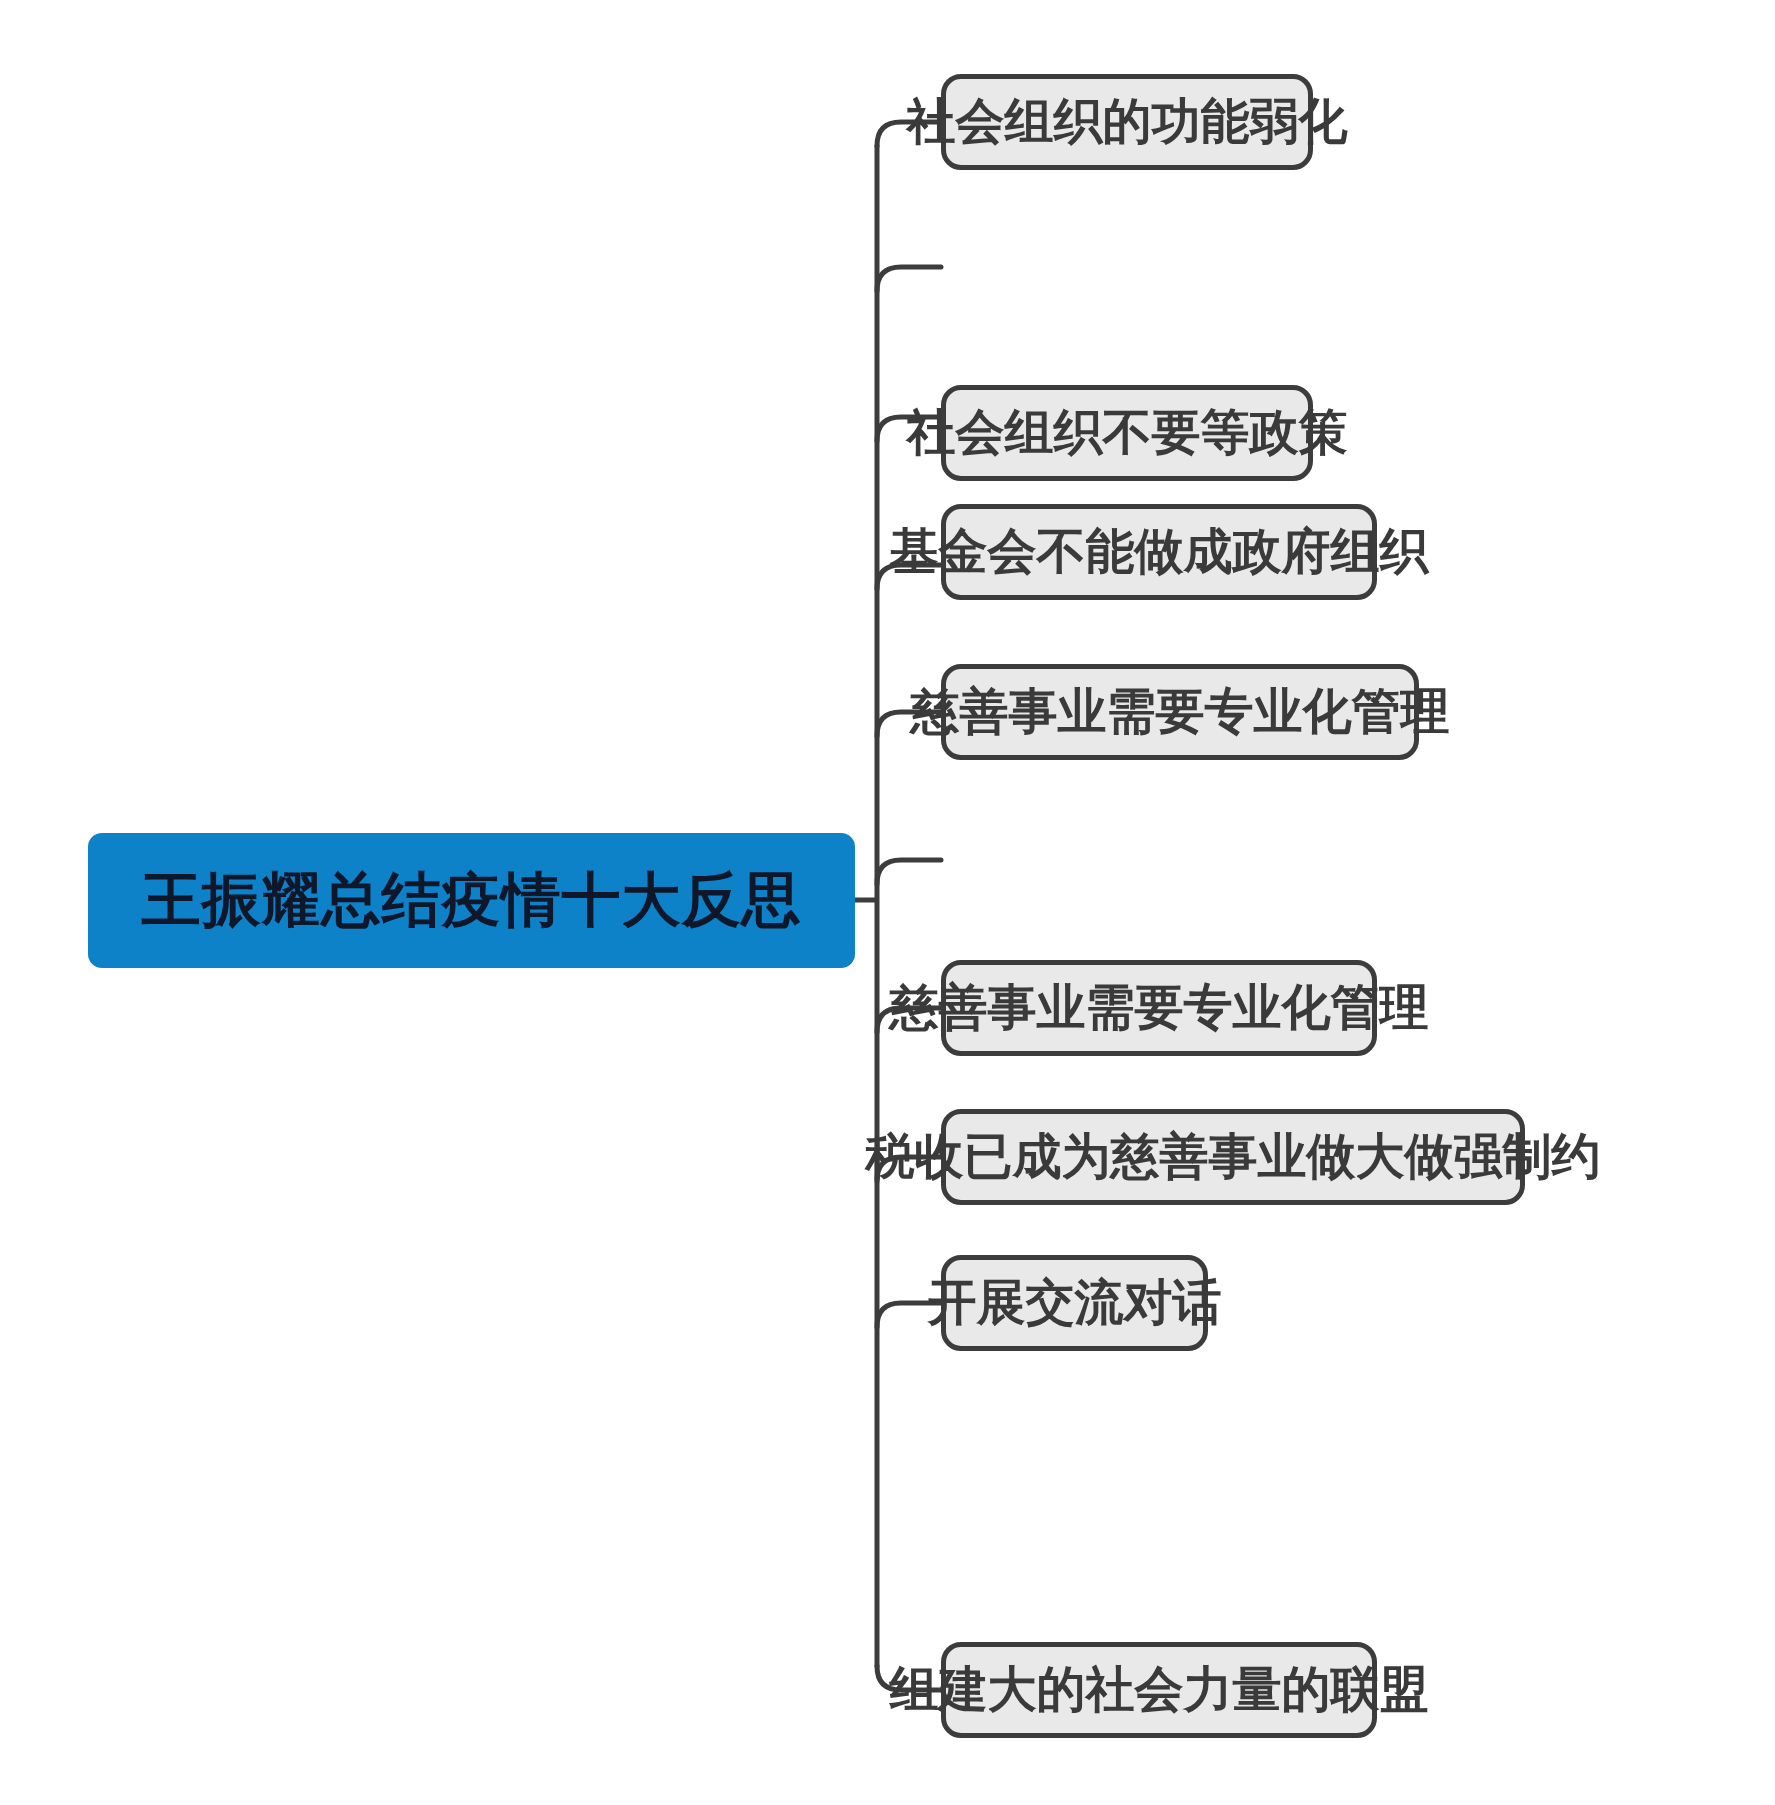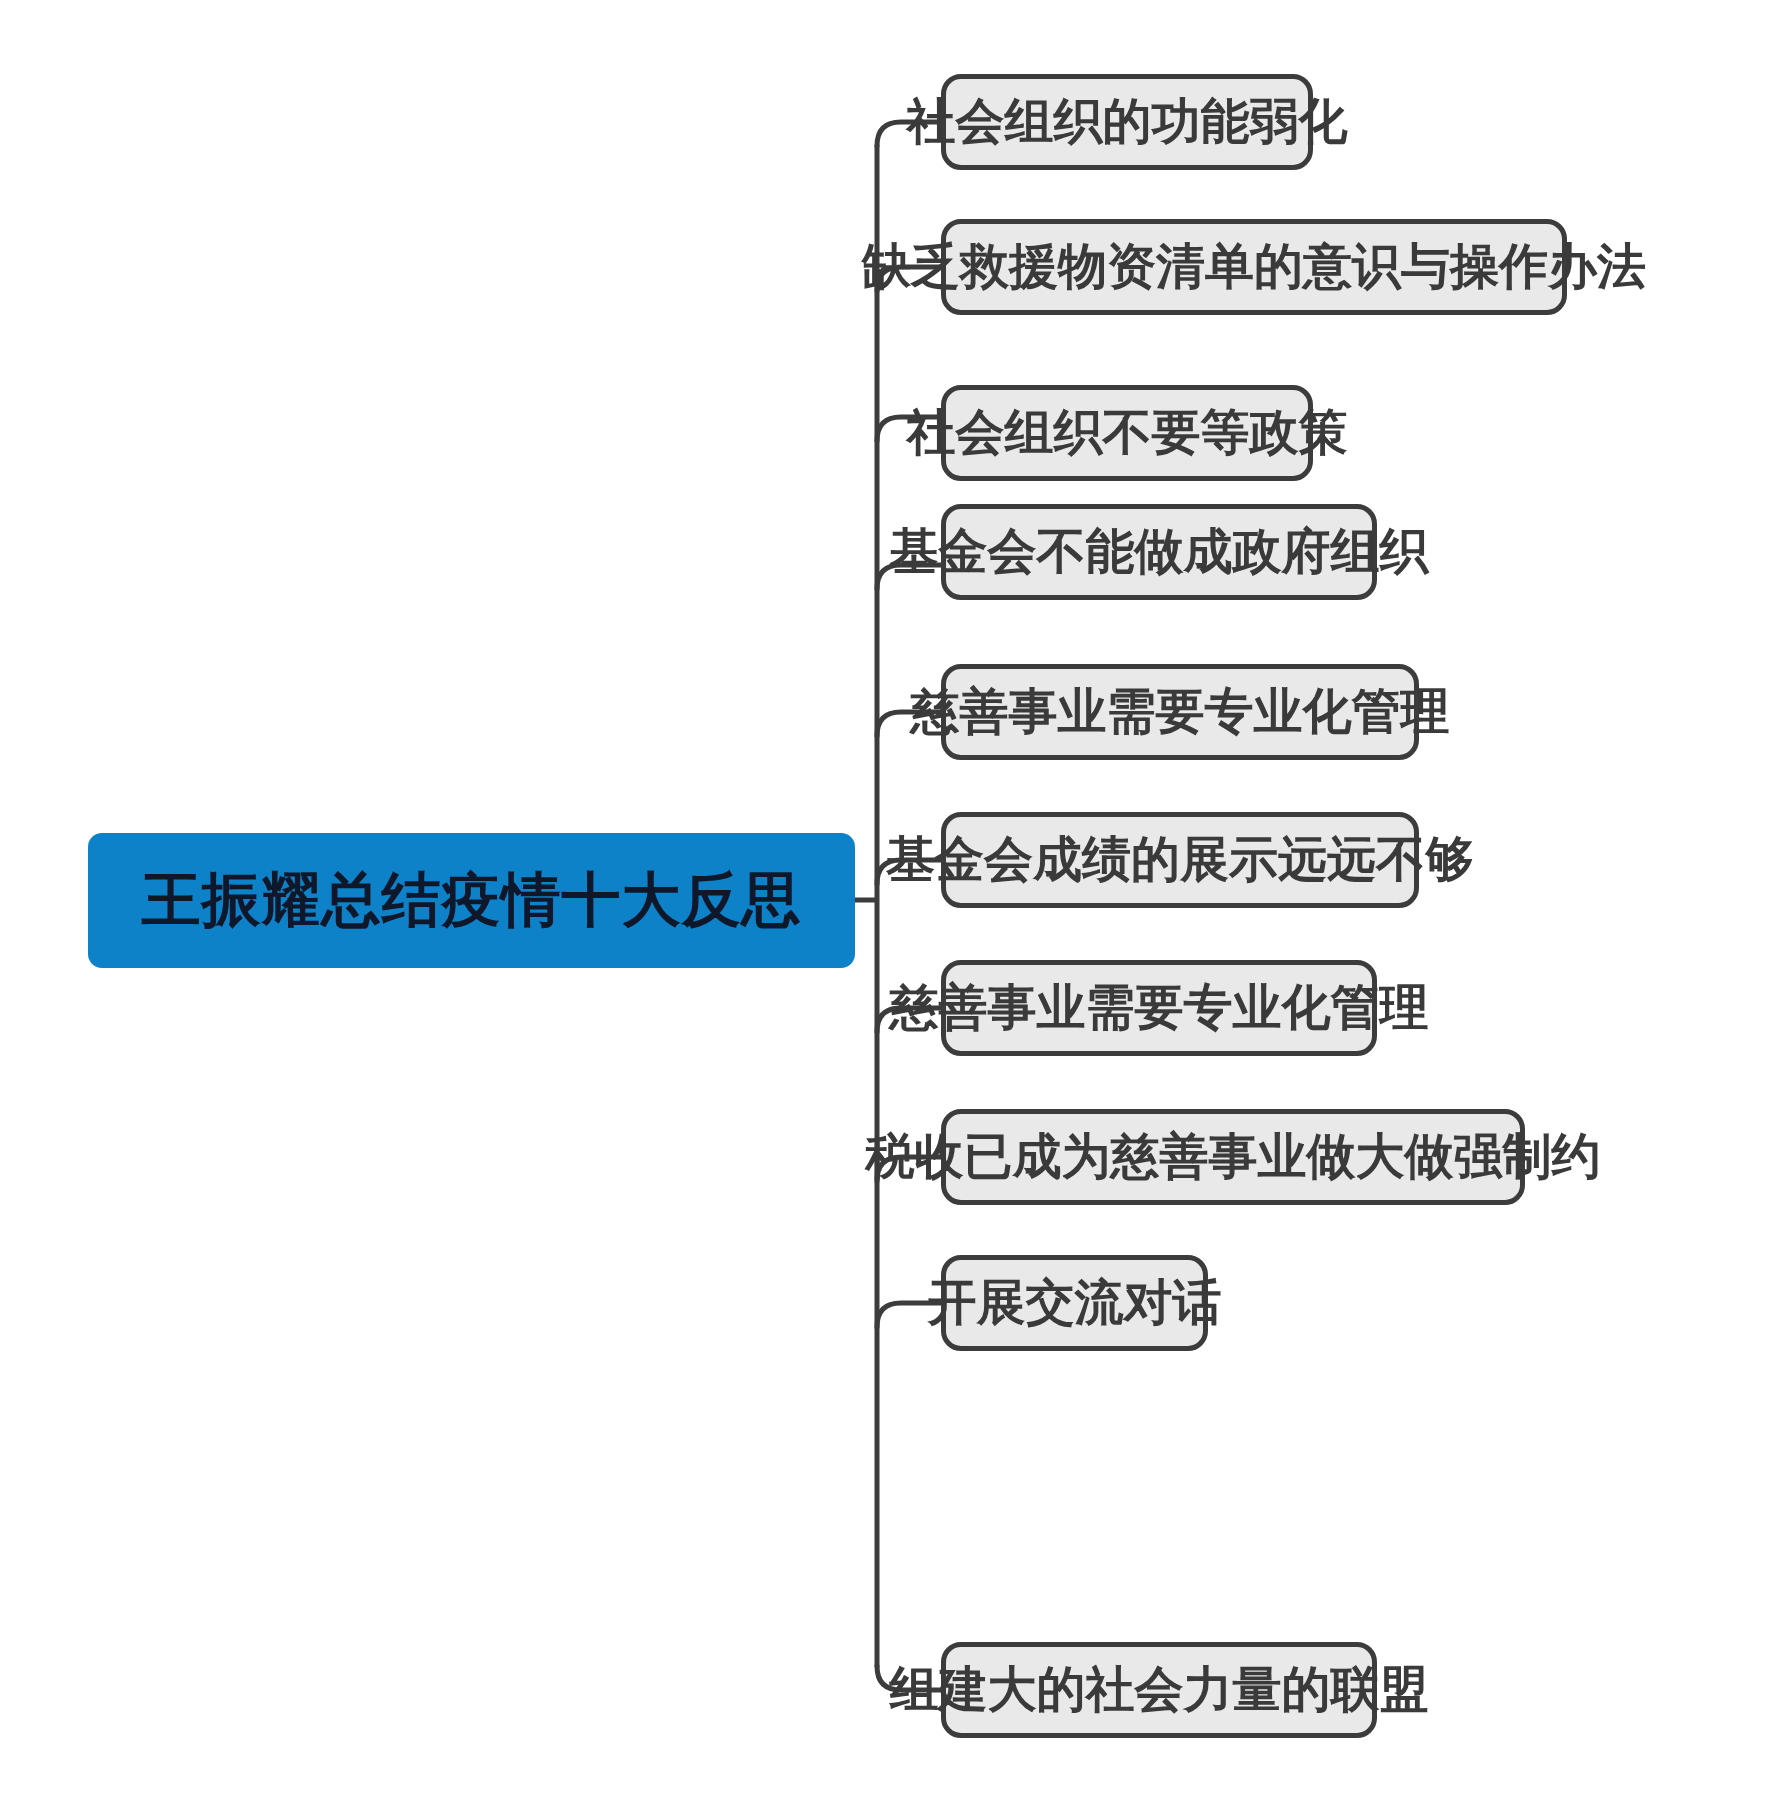--- a/index.html
+++ b/index.html
@@ -92,39 +92,33 @@
   </svg>
 
   <div class="root-node">
     <span class="root-label">王振耀总结疫情十大反思</span>
   </div>
 
   <div class="branch-node" style="left:941px; top:74px; width:372px;">
     <span class="branch-label">社会组织的功能弱化</span>
   </div>
 
-  <div class="branch-node" style="left:941px; top:219px; width:626px;">
-    <span class="branch-label">缺乏救援物资清单的意识与操作办法</span>
-  </div>
 
   <div class="branch-node" style="left:941px; top:369px; width:372px;margin-top:16px;">
     <span class="branch-label">社会组织不要等政策</span>
   </div>
 
   <div class="branch-node" style="left:941px; top:504px; width:436px;">
     <span class="branch-label">基金会不能做成政府组织</span>
   </div>
 
   <div class="branch-node" style="left:941px; top:664px; width:478px;">
     <span class="branch-label">慈善事业需要专业化管理</span>
   </div>
 
-  <div class="branch-node" style="left:941px; top:812px; width:478px;">
-    <span class="branch-label">基金会成绩的展示远远不够</span>
-  </div>
 
   <div class="branch-node" style="left:941px; top:960px; width:436px;">
     <span class="branch-label">慈善事业需要专业化管理</span>
   </div>
 
   <div class="branch-node" style="left:941px; top:1109px; width:584px;">
     <span class="branch-label">税收已成为慈善事业做大做强制约</span>
   </div>
 
   <div class="branch-node" style="left:941px; top:1255px; width:267px;text-align:right;">

